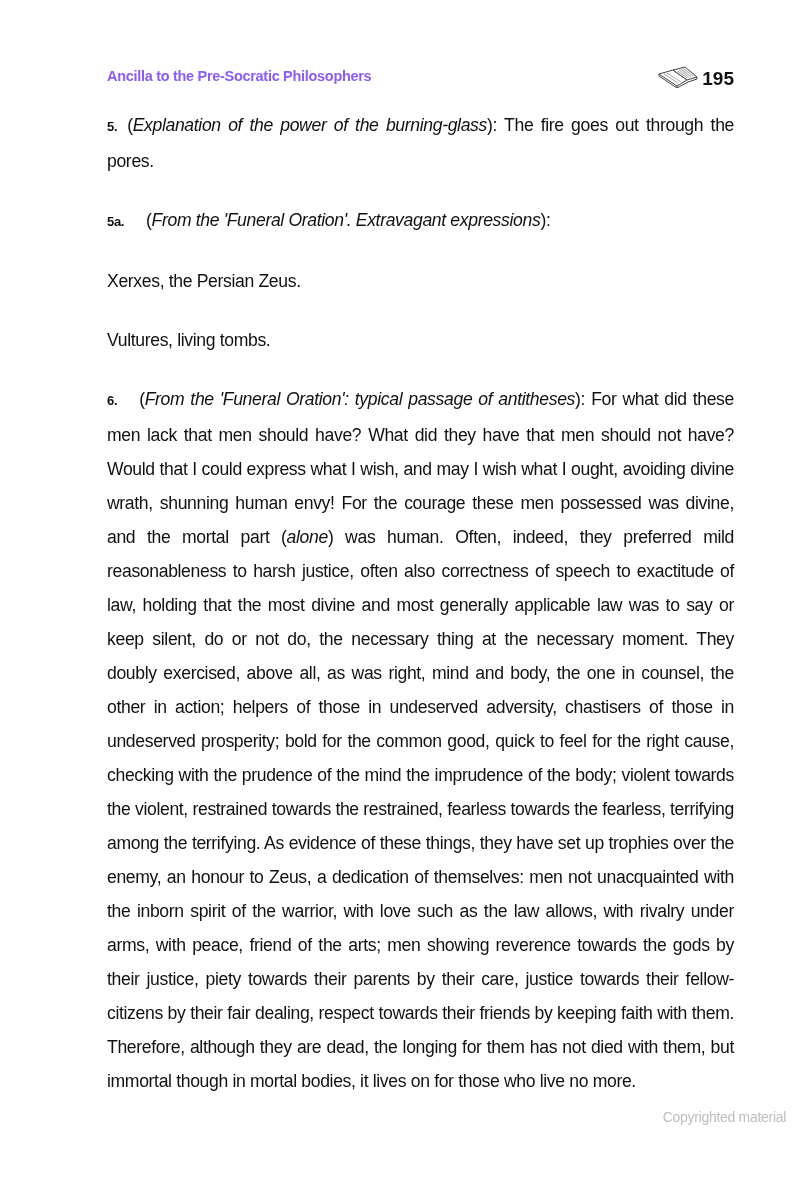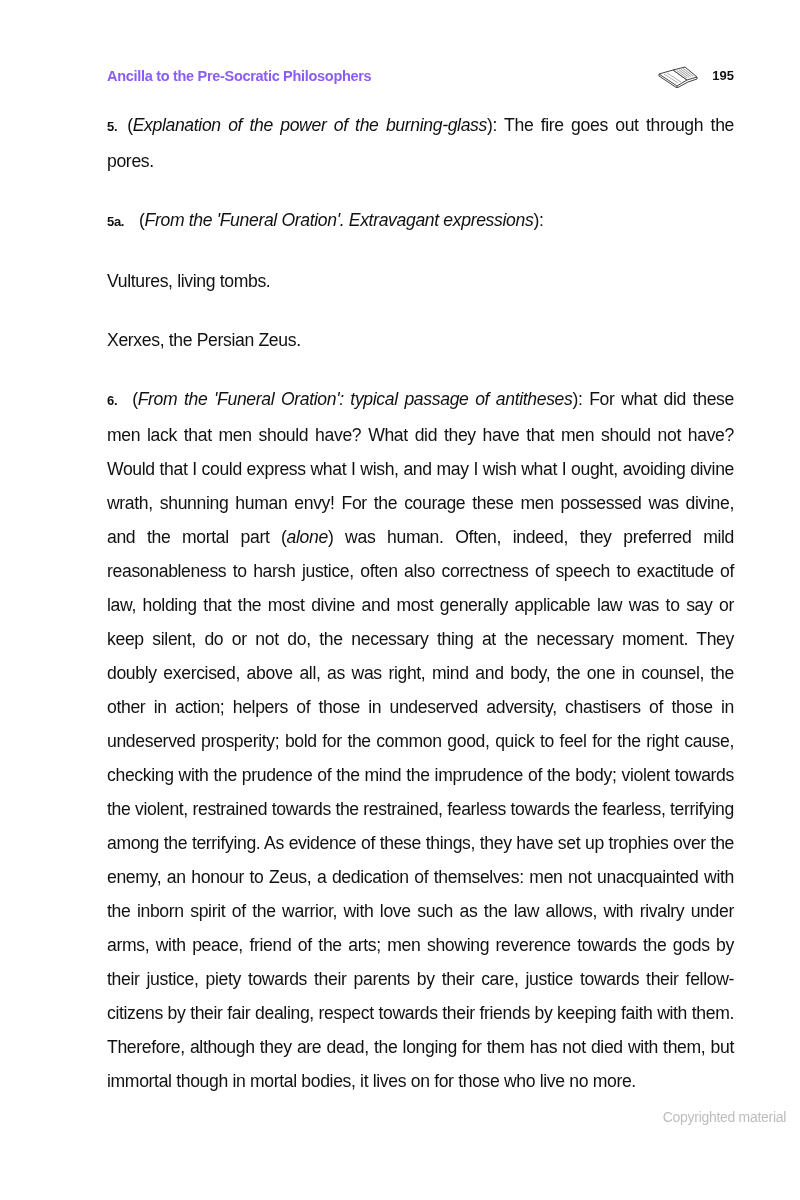--- a/index.html
+++ b/index.html
@@ -9,28 +9,28 @@
   }
   .header {
     position: absolute; left: 107px; top: 66px; width: 627px; height: 24px;
   }
   .running-title {
     position: absolute; left: 0; top: 2px; font-size: 14.5px; font-weight: bold;
     letter-spacing: -0.3px; color: #8b5cf6;
   }
   .book-icon { position: absolute; left: 550px; top: 0px; width: 42px; height: 22px; }
   .page-number {
-    position: absolute; right: 0; top: 2px; font-size: 13px; font-weight: bold; color: #111;
+    position: absolute; right: 0; top: 2px; font-size: 19px; font-weight: bold; color: #111;
   }
   .content {
     position: absolute; left: 107px; top: 108px; width: 627px;
     font-size: 17.6px; line-height: 34px; letter-spacing: -0.35px; word-spacing: 0px;
   }
   .para { margin: 0 0 24.9px 0; text-align: justify; text-align-last: left; }
-  .num { font-weight: bold; font-size: 13px; margin-right: 15px; }
+  .num { font-weight: bold; font-size: 13px; margin-right: 22px; }
   .num.wide { margin-right: 10px; }
   em { font-style: italic; }
   .watermark {
     position: absolute; right: 14px; top: 1109px; font-size: 14px; color: #bdbdbd;
     letter-spacing: -0.3px;
   }
 </style>
 </head>
 <body>
 
@@ -57,25 +57,25 @@
 
   <p class="para">
     <span class="num wide">5.</span><span>(</span><em>Explanation of the power of the burning-glass</em><span>): </span><span>The fire goes out through the pores.</span>
   </p>
 
   <p class="para">
     <span class="num">5a.</span><span>(</span><em>From the 'Funeral Oration'. Extravagant expressions</em><span>):</span>
   </p>
 
   <p class="para">
-    <span>Vultures, living tombs.</span>
+    <span>Xerxes, the Persian Zeus.</span>
   </p>
 
   <p class="para">
-    <span>Xerxes, the Persian Zeus.</span>
+    <span>Vultures, living tombs.</span>
   </p>
 
 
   <p class="para">
     <span class="num">6.</span><span>(</span><em>From the 'Funeral Oration': typical passage of antitheses</em><span>): </span><span>For what did these men lack that men should have? What did they have that men should not have? Would that I could express what I wish, and may I wish what I ought, avoiding divine wrath, shunning human envy! For the courage these men possessed was divine, and the mortal part (</span><em>alone</em><span>) was human. Often, indeed, they preferred mild reasonableness to harsh justice, often also correctness of speech to exactitude of law, holding that the most divine and most generally applicable law was to say or keep silent, do or not do, the necessary thing at the necessary moment. They doubly exercised, above all, as was right, mind and body, the one in counsel, the other in action; helpers of those in undeserved adversity, chastisers of those in undeserved prosperity; bold for the common good, quick to feel for the right cause, checking with the prudence of the mind the imprudence of the body; violent towards the violent, restrained towards the restrained, fearless towards the fearless, terrifying among the terrifying. As evidence of these things, they have set up trophies over the enemy, an honour to Zeus, a dedication of themselves: men not unacquainted with the inborn spirit of the warrior, with love such as the law allows, with rivalry under arms, with peace, friend of the arts; men showing reverence towards the gods by their justice, piety towards their parents by their care, justice towards their fellow-citizens by their fair dealing, respect towards their friends by keeping faith with them. Therefore, although they are dead, the longing for them has not died with them, but immortal though in mortal bodies, it lives on for those who live no more.</span>
   </p>
 
 
 </div>
 

